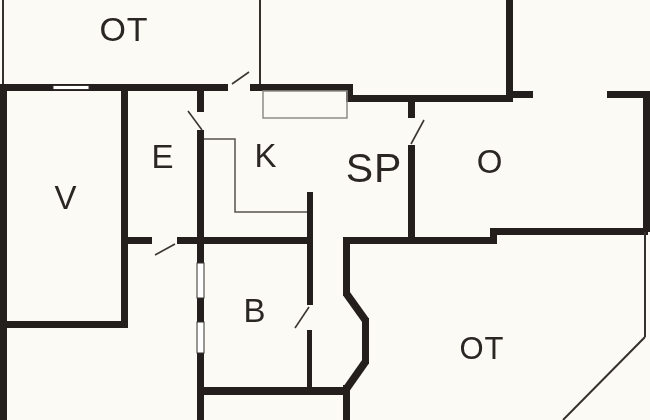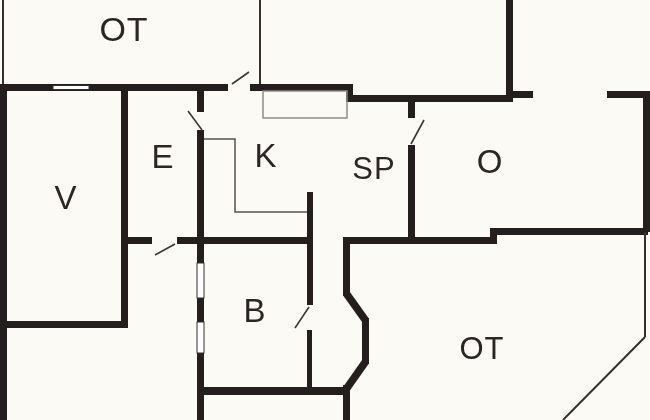--- a/index.html
+++ b/index.html
@@ -80,17 +80,17 @@
       <line x1="188" y1="111" x2="202" y2="130" stroke="#3a3733" stroke-width="1.6"></line>
       <line x1="175" y1="244" x2="155" y2="255" stroke="#3a3733" stroke-width="1.6"></line>
       <line x1="411" y1="144" x2="424" y2="120" stroke="#3a3733" stroke-width="1.6"></line>
       <line x1="309" y1="307" x2="295" y2="328" stroke="#3a3733" stroke-width="1.6"></line>
     </svg>
 
   <div class="room-label" style="left: 124px; top: 31px; font-size: 34px; color: rgb(42, 38, 36);">OT</div>
   <div class="room-label" style="left: 66px; top: 200px; font-size: 33px; color: rgb(42, 38, 36);">V</div>
   <div class="room-label" style="left: 163px; top: 159px; font-size: 33px; color: rgb(42, 38, 36);">E</div>
   <div class="room-label" style="left: 266px; top: 158px; font-size: 33px; color: rgb(42, 38, 36);">K</div>
-  <div class="room-label" style="left: 374px; top: 170px; font-size: 31px; color: rgb(42, 38, 36);">SP</div>
+  <div class="room-label" style="left: 374px; top: 170px; font-size: 41px; color: rgb(42, 38, 36);">SP</div>
   <div class="room-label" style="left: 490px; top: 164px; font-size: 33px; color: rgb(42, 38, 36);">O</div>
   <div class="room-label" style="left: 255px; top: 313px; font-size: 33px; color: rgb(42, 38, 36);">B</div>
   <div class="room-label" style="left: 482px; top: 350px; font-size: 31px; color: rgb(42, 38, 36);">OT</div>
 </div>
 
 </body></html>

